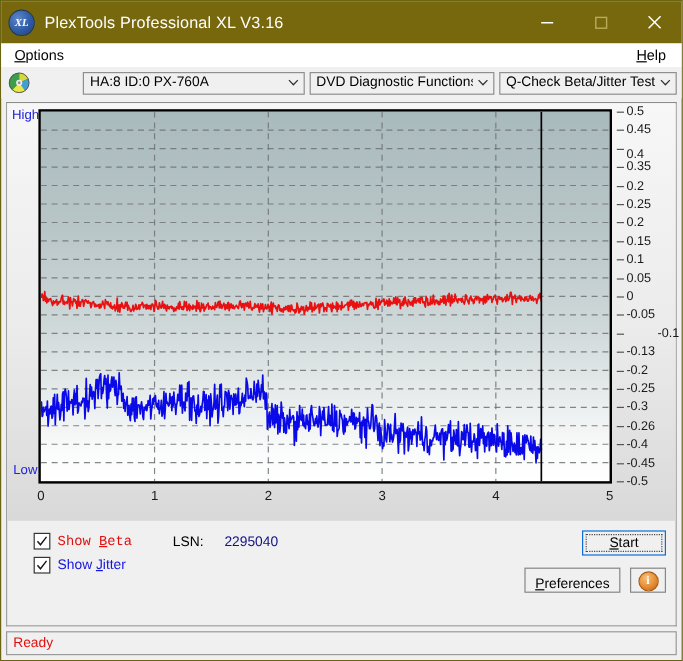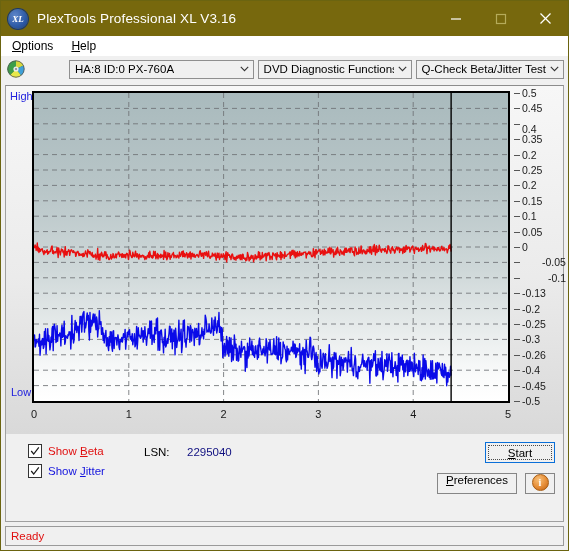--- a/index.html
+++ b/index.html
@@ -36,20 +36,21 @@
   .win-btn{
     width:45px;height:35px;display:flex;align-items:center;justify-content:center;
     color:#ffffff;font-size:14px;
   }
   .win-btn svg{display:block;}
   
   .menubar{
     height:20px;flex:0 0 20px;background:#ffffff;
     display:flex;align-items:center;padding-left:6px;
     border-bottom:0px;
+    justify-content:space-between;
   }
   .menu-item{
     font-size:12px;color:#000;padding:2px 9px 2px 5px;margin-right:4px;
   }
   .menu-item u{text-decoration:underline;}
   
   .toolbar{
     height:26px;flex:0 0 26px;background:#f0f0f0;
     display:flex;align-items:center;padding:0 4px;gap:4px;
   }
@@ -108,27 +109,27 @@
     position:relative;flex:1 1 auto;
   }
   .chk-row{position:absolute;display:flex;align-items:center;}
   .chk{
     width:12px;height:12px;border:1px solid #333;background:#fff;
     margin-right:6px;display:flex;align-items:center;justify-content:center;
     flex:0 0 12px;
   }
   .chk svg{display:block;}
   .chk-label{font-size:11.5px;white-space:nowrap;}
-  .red{color:#e01010;}
+  .red{color:#e01010;font-family:Liberation Mono, monospace;}
   .blue{color:#1414dd;}
   .lsn-label{position:absolute;font-size:11.5px;color:#000;}
   .lsn-value{position:absolute;font-size:11.5px;color:#101080;}
   .btn{
     position:absolute;background:#f0f0f0;border:1px solid #868686;
-    font-size:11.5px;color:#000;display:flex;align-items:flex-start;justify-content:center;
+    font-size:11.5px;color:#000;display:flex;align-items:flex-end;justify-content:center;
     box-sizing:border-box;
   }
   .btn u{text-decoration:underline;}
   .start-outer{
     position:absolute;left:479px;top:8px;width:70px;height:21px;
     border:1px solid #0a6fd8;box-sizing:border-box;background:#f0f0f0;
     display:flex;align-items:center;justify-content:center;
   }
   .start-inner{
     width:64px;height:15px;border:1px dotted #4a4a4a;
@@ -281,21 +282,21 @@
           <div class="ylab" style="top: 99.4px;">0.2</div>
           <div class="ytick" style="top: 99.4px;"></div>
           <div class="ylab" style="top: 114.8px;">0.15</div>
           <div class="ytick" style="top: 114.8px;"></div>
           <div class="ylab" style="top: 130.2px;">0.1</div>
           <div class="ytick" style="top: 130.2px;"></div>
           <div class="ylab" style="top: 145.6px;">0.05</div>
           <div class="ytick" style="top: 145.6px;"></div>
           <div class="ylab" style="top: 161px;">0</div>
           <div class="ytick" style="top: 161px;"></div>
-          <div class="ylab" style="top: 176.4px; margin-left: 20px;">-0.05</div>
+          <div class="ylab" style="top: 176.4px;">-0.05</div>
           <div class="ytick" style="top: 176.4px;"></div>
           <div class="ylab" style="top: 191.8px; margin-left: 26px;">-0.1</div>
           <div class="ytick" style="top: 191.8px;"></div>
           <div class="ylab" style="top: 207.2px;">-0.13</div>
           <div class="ytick" style="top: 207.2px;"></div>
           <div class="ylab" style="top: 222.6px;">-0.2</div>
           <div class="ytick" style="top: 222.6px;"></div>
           <div class="ylab" style="top: 238px;">-0.25</div>
           <div class="ytick" style="top: 238px;"></div>
           <div class="ylab" style="top: 253.4px;">-0.3</div>

